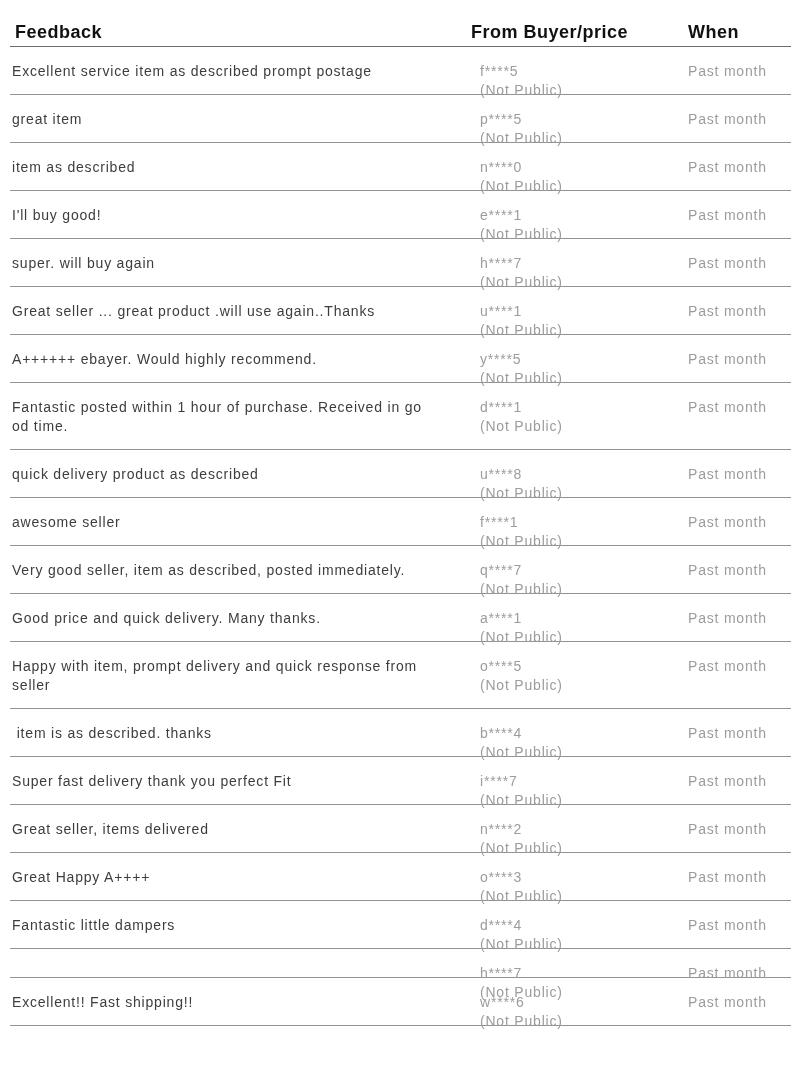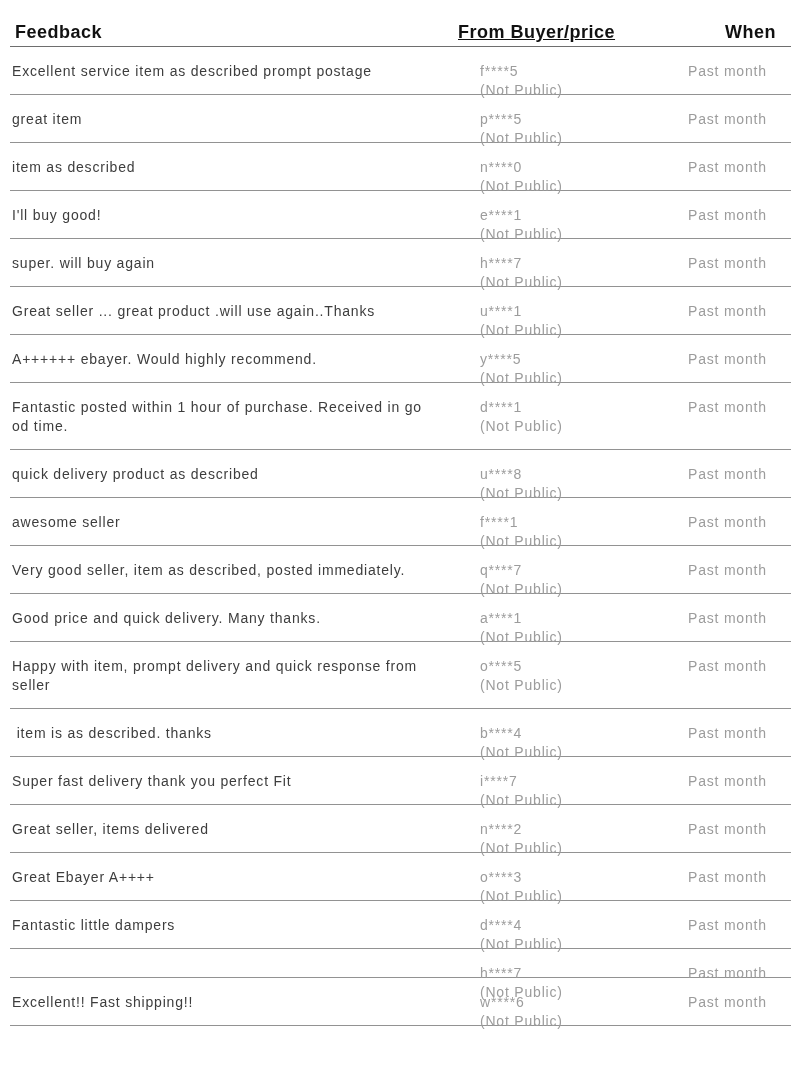--- a/index.html
+++ b/index.html
@@ -25,22 +25,22 @@
   .hdr .h {
     position: absolute;
     bottom: 3px;
     font-size: 18px;
     font-weight: bold;
     color: #111111;
     letter-spacing: 0.5px;
     white-space: nowrap;
   }
   .h-feedback { left: 5px; }
-  .h-from { left: 448px; width: 180px; text-align: left; text-decoration: underline; }
-  .h-when { left: 678px; width: 88px; text-align: right; }
+  .h-from { left: 438px; width: 180px; text-align: right; }
+  .h-when { left: 678px; width: 88px; text-align: left; }
 
   .row {
     position: relative;
     border-bottom: 1px solid #929292;
     padding: 15px 0 13px 0;
   }
   .fb {
     margin-left: 2px;
     width: 472px;
     font-size: 14px;
@@ -221,21 +221,21 @@
   <div class="row">
     <div class="fb">Great seller, items delivered</div>
     <div class="buyer">
       <div>n****2</div>
       <div>(Not Public)</div>
     </div>
     <div class="when">Past month</div>
   </div>
 
   <div class="row">
-    <div class="fb">Great Ebayer A++++</div>
+    <div class="fb">Great Happy A++++</div>
     <div class="buyer">
       <div>o****3</div>
       <div>(Not Public)</div>
     </div>
     <div class="when">Past month</div>
   </div>
 
   <div class="row">
     <div class="fb">Fantastic little dampers</div>
     <div class="buyer">

